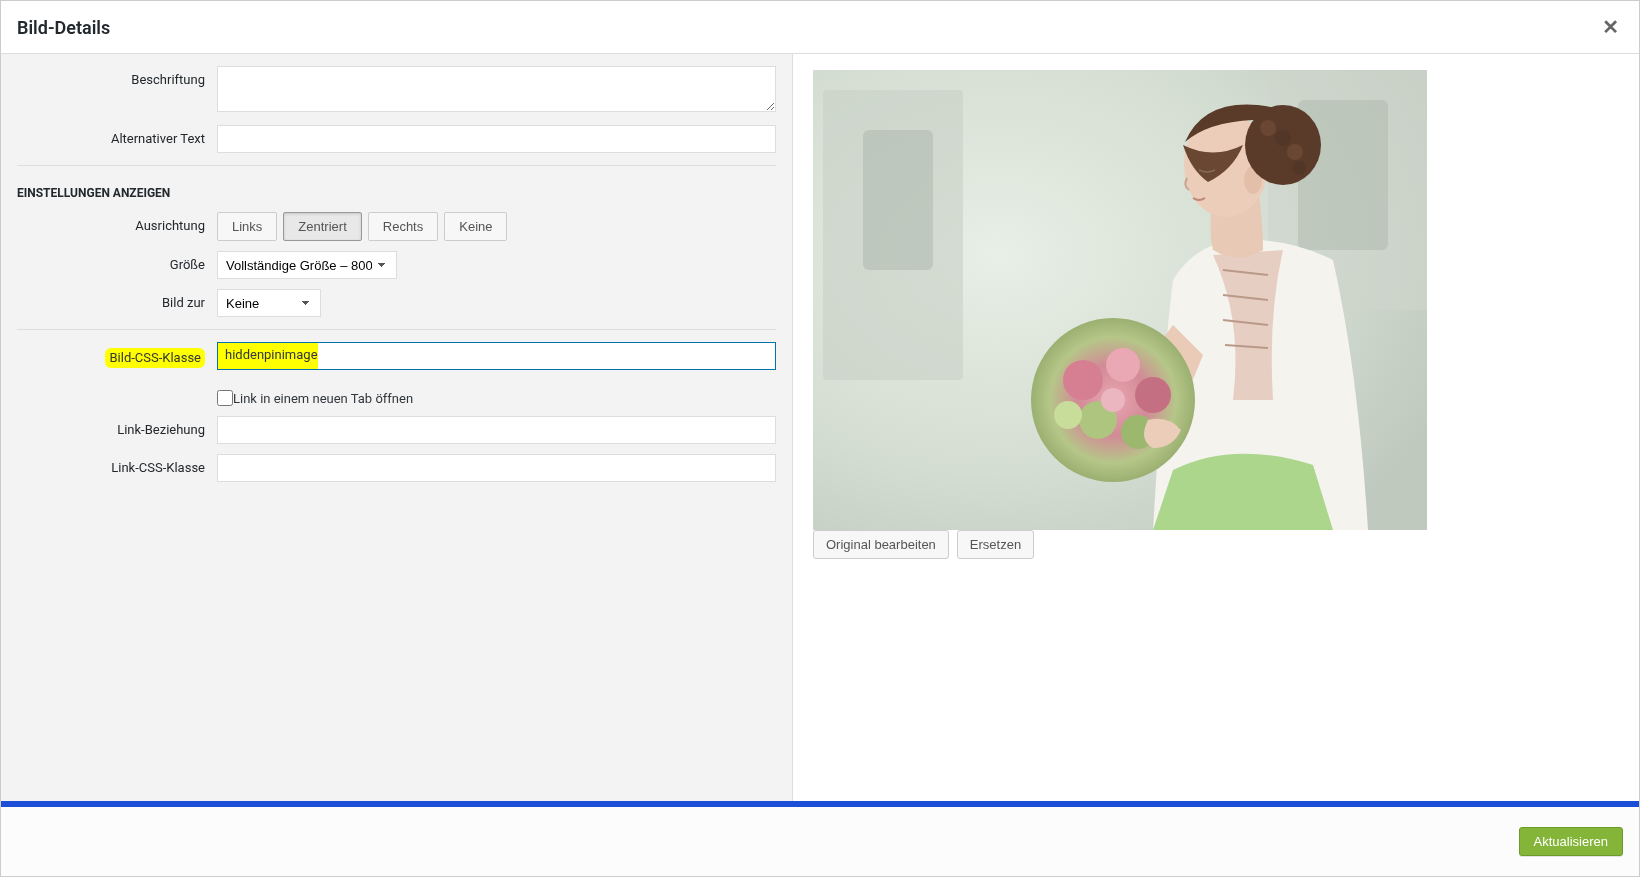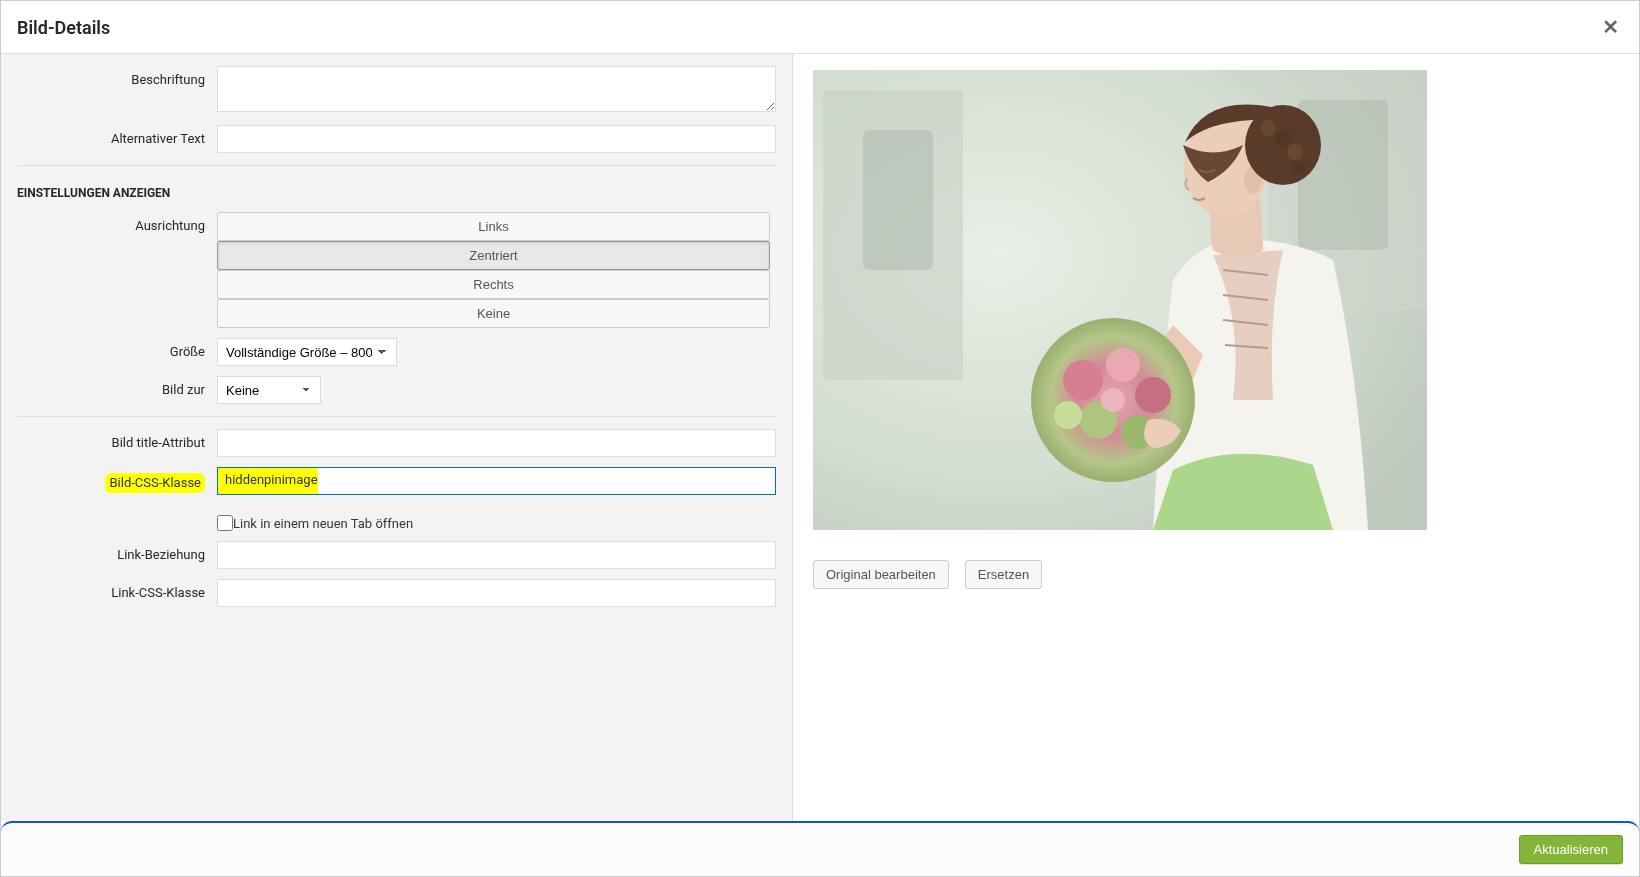--- a/index.html
+++ b/index.html
@@ -105,21 +105,20 @@
   display: flex;
   align-items: center;
   gap: 6px;
 }
 .section-title .caret {
   font-size: 10px;
 }
 .btn-group {
   display: flex;
   gap: 0;
-  flex-direction: column;
 }
 .btn-group .seg-btn {
   padding: 6px 14px;
   border: 1px solid #ccc;
   background: #f7f7f7;
   font-size: 13px;
   cursor: pointer;
   color: #555;
   margin-right: 6px;
   border-radius: 2px;
@@ -179,40 +178,39 @@
   position: relative;
   overflow: hidden;
   border-radius: 1px;
 }
 .preview-img svg {
   width: 100%;
   height: 100%;
   display: block;
 }
 .preview-actions {
-  margin-top: 30px;
-  display: flex;
-  gap: 16px;
+  margin-top: 0;
+  display: flex;
+  gap: 8px;
 }
 .btn {
   padding: 6px 12px;
   border: 1px solid #ccc;
   background: #f7f7f7;
   font-size: 13px;
   border-radius: 3px;
   cursor: pointer;
   color: #555;
 }
 .footer {
-  border-top: 2px solid #1d4ed8;
-  padding: 12px 16px;
+  border-top: 6px solid #1d4ed8;
+  padding: 20px 16px;
   display: flex;
   justify-content: flex-end;
   background: #fcfcfc;
-  border-radius: 11px;
 }
 .btn-primary {
   padding: 6px 14px;
   background: #84b538;
   border: 1px solid #6d9a28;
   color: #fff;
   font-size: 13px;
   border-radius: 3px;
   cursor: pointer;
   box-shadow: 0 1px 0 rgba(0,0,0,.1);
@@ -281,26 +279,20 @@
       <div class="field-input-wrap">
         <select class="select narrow">
           <option>Keine</option>
         </select>
       </div>
     </div>
 
     <div class="divider"></div>
 
 
-    <div class="field-row">
-      <div class="field-label">Bild title-Attribut</div>
-      <div class="field-input-wrap">
-        <input type="text" class="text-input" value="" style="">
-      </div>
-    </div>
 
     <div class="field-row">
       <div class="label-highlight-wrap">
         <span class="highlight-label">Bild-CSS-Klasse</span>
       </div>
       <div class="field-input-wrap" style="position:relative;">
         <input type="text" class="text-input focused" value="hiddenpinimage" style="">
         <span style="position:absolute;left:1px;top:1px;bottom:1px;padding:4px 0 4px 7px;background:#ffff00;pointer-events:none;font-size:13px;">hiddenpinimage</span>
       </div>
     </div>

